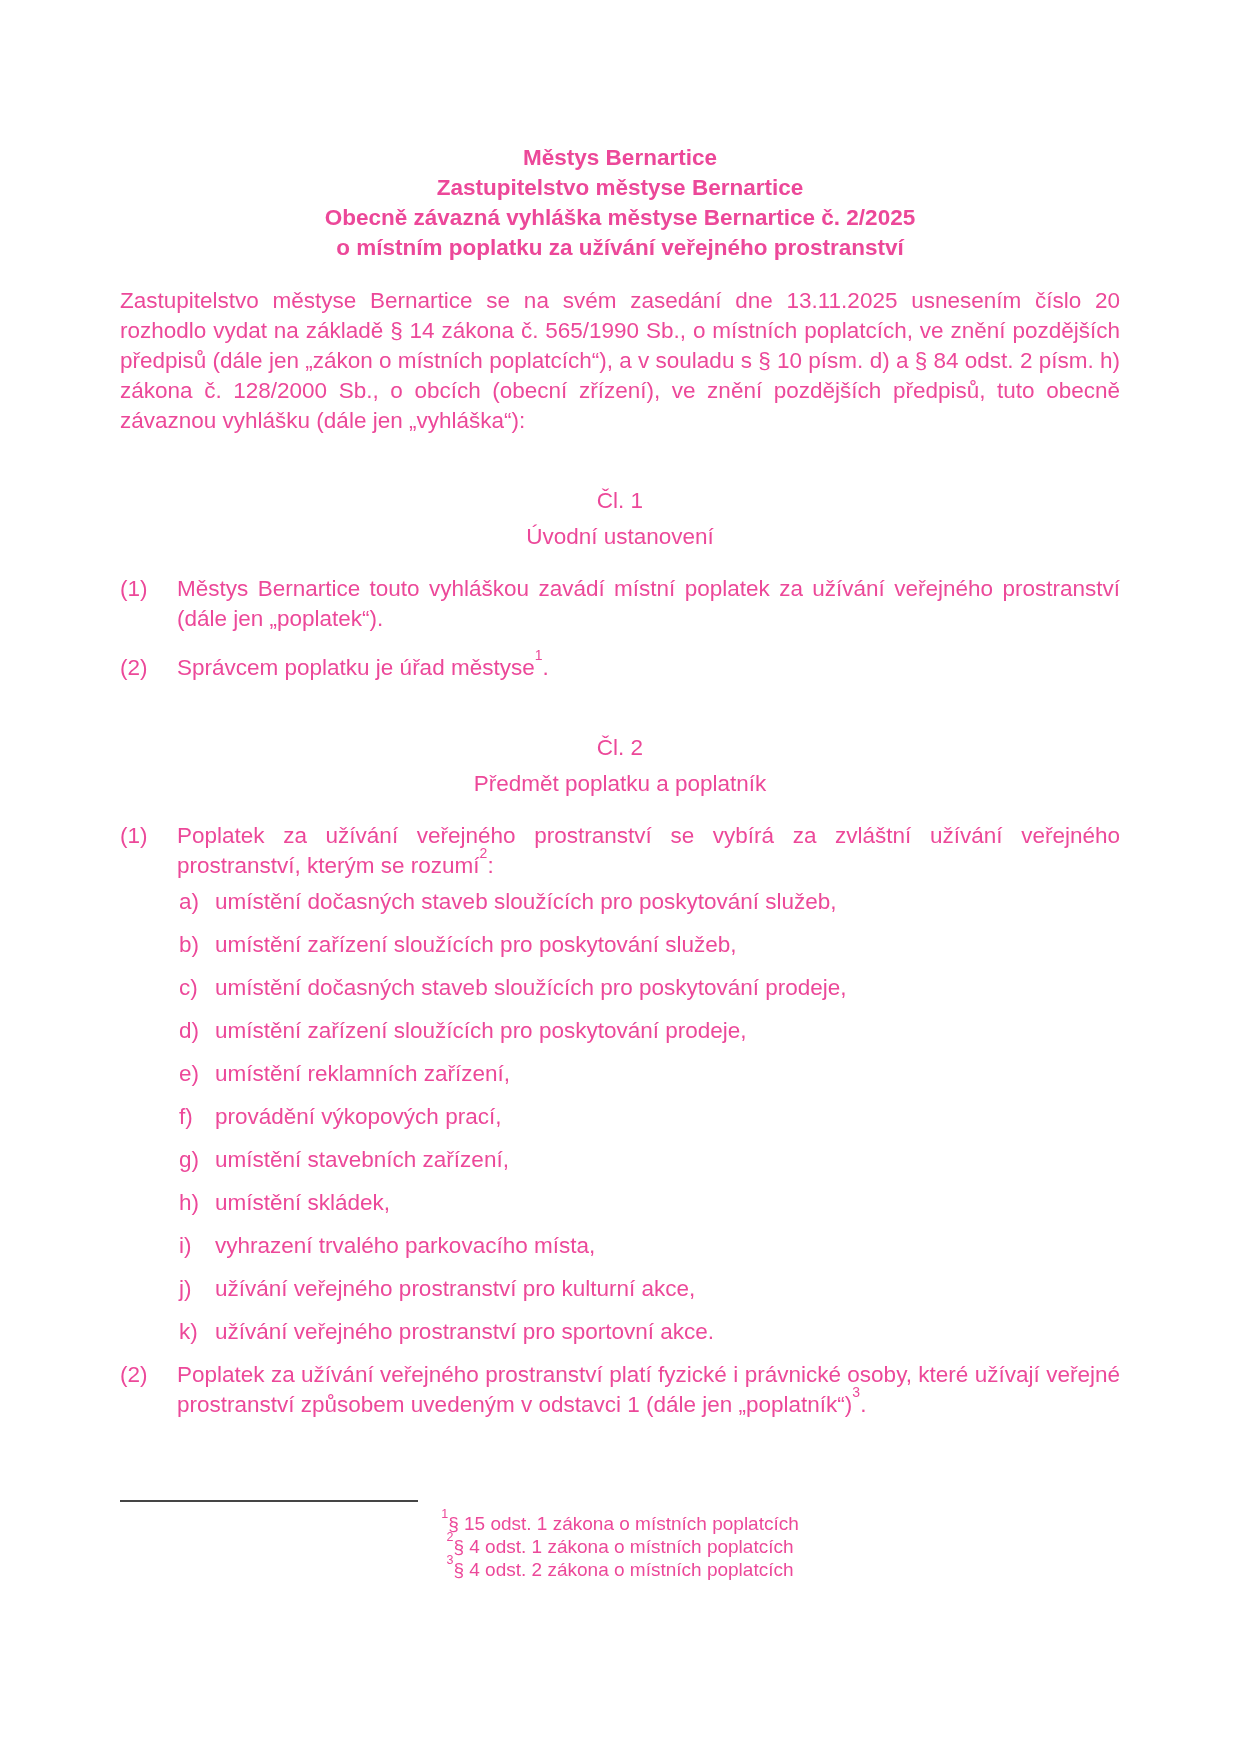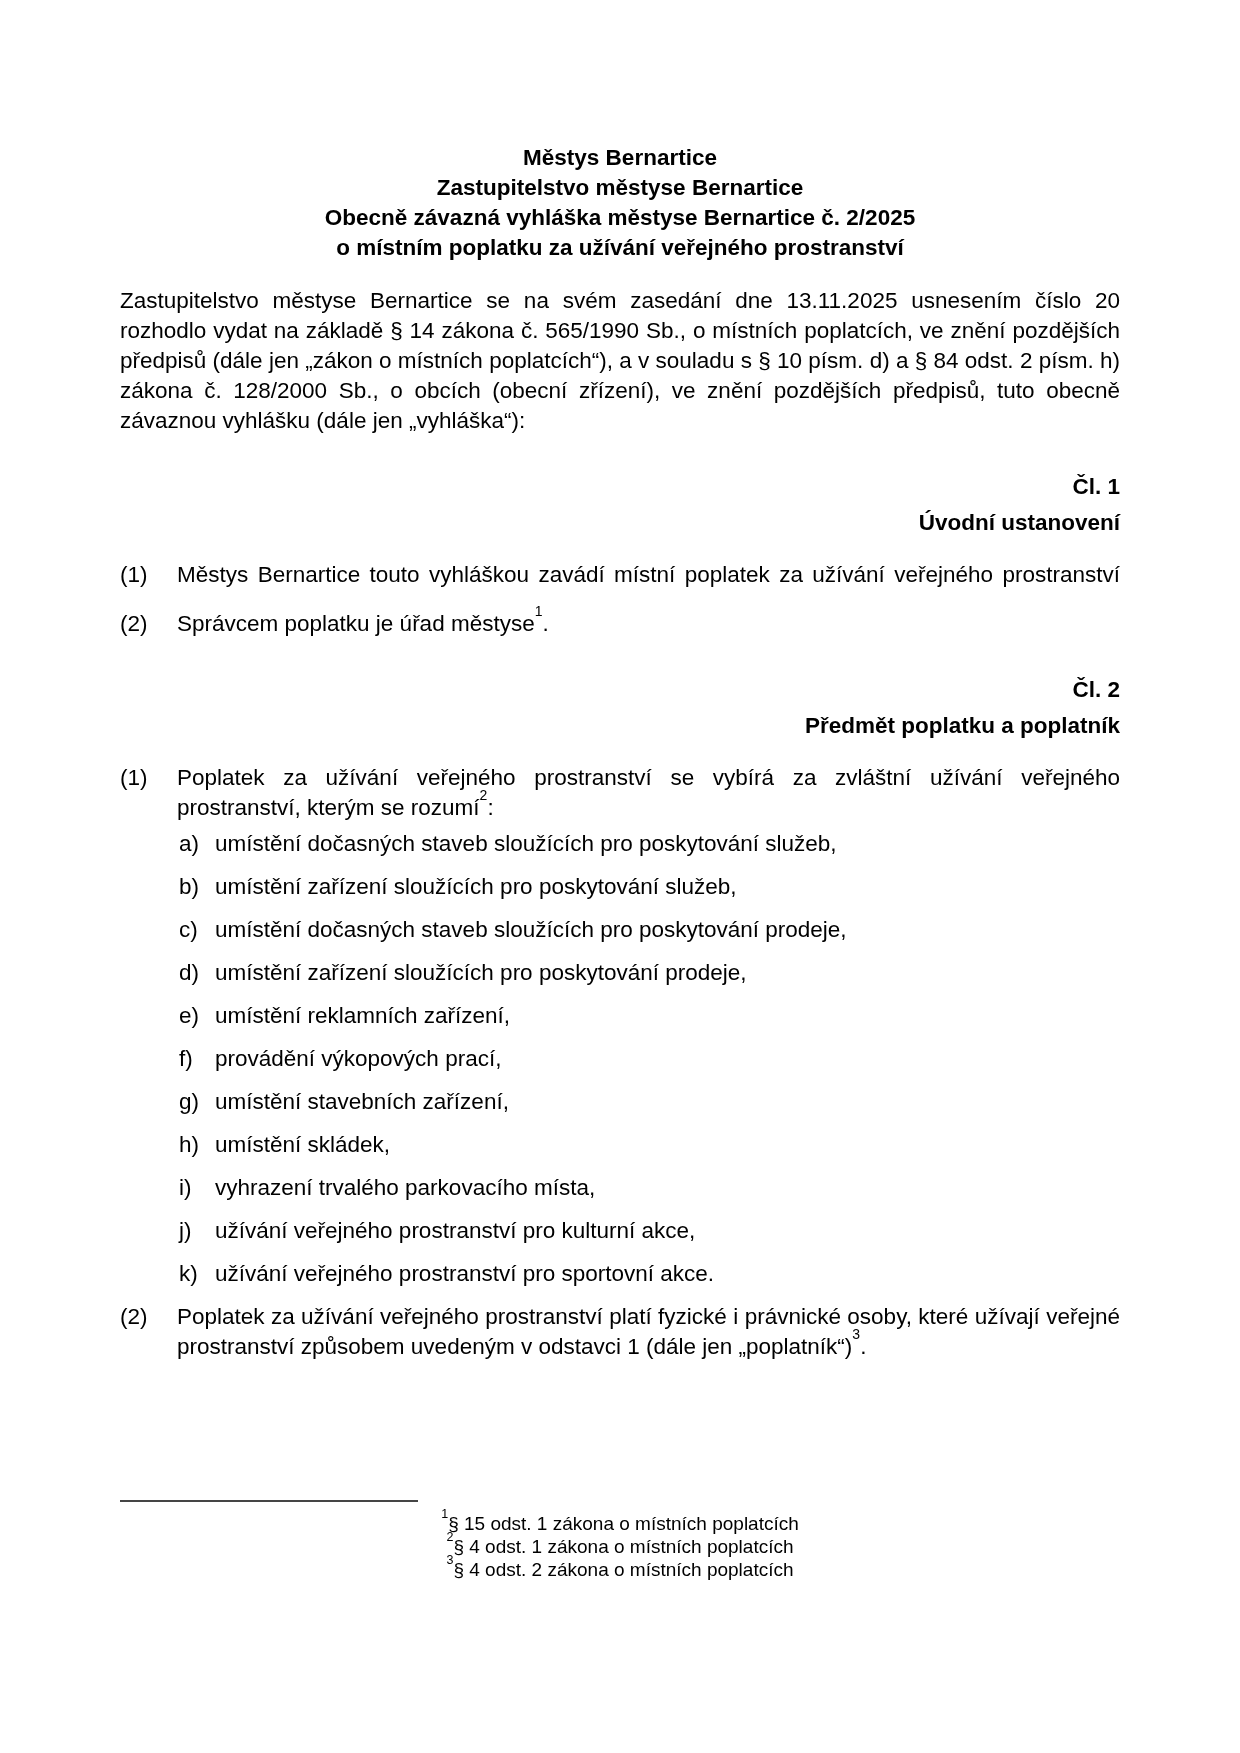--- a/index.html
+++ b/index.html
@@ -11,35 +11,35 @@
   .page {
     position: relative;
     width: 1240px;
     height: 1592px;
     background: #ffffff;
     box-sizing: border-box;
     padding: 143px 120px 0 120px;
     font-family: "Liberation Sans", "DejaVu Sans", sans-serif;
     font-size: 22.5px;
     line-height: 30px;
-    color: #000000;
+    color: #ec4899;
     overflow: hidden;
   }
   .doc-header { text-align: center; font-weight: bold; }
   .doc-title  { text-align: center; font-weight: bold; }
   .preamble   { margin-top: 23px; }
 
   
   .jline { text-align: justify; text-align-last: justify; }
   .lline { text-align: left; }
 
   .art-heading {
-    margin-top: 33px;
-    text-align: right;
-    font-weight: bold;
+    margin-top: 47px;
+    text-align: center;
+    font-weight: normal;
     line-height: 36px;
   }
 
   .para {
     position: relative;
     padding-left: 57px;
     margin-top: 19px;
   }
   .para .num {
     position: absolute;
@@ -114,20 +114,21 @@
   </div>
 
   <div class="art-heading">
     <div>Čl. 1</div>
     <div>Úvodní ustanovení</div>
   </div>
 
   <div class="para">
     <span class="num">(1)</span>
     <div class="jline">Městys Bernartice touto vyhláškou zavádí místní poplatek za užívání veřejného prostranství</div>
+    <div class="lline">(dále jen „poplatek“).</div>
   </div>
 
   <div class="para">
     <span class="num">(2)</span>
     <div class="lline"><span>Správcem poplatku je úřad městyse</span><sup class="fnref">1</sup><span>.</span></div>
   </div>
 
   <div class="art-heading">
     <div>Čl. 2</div>
     <div>Předmět poplatku a poplatník</div>

